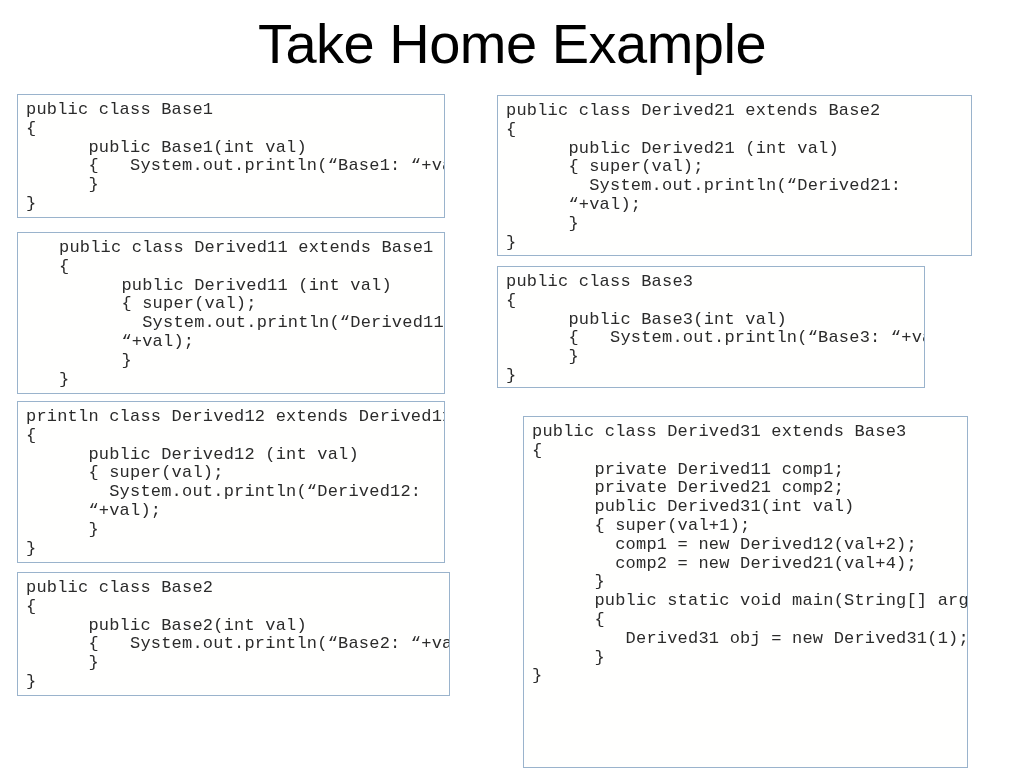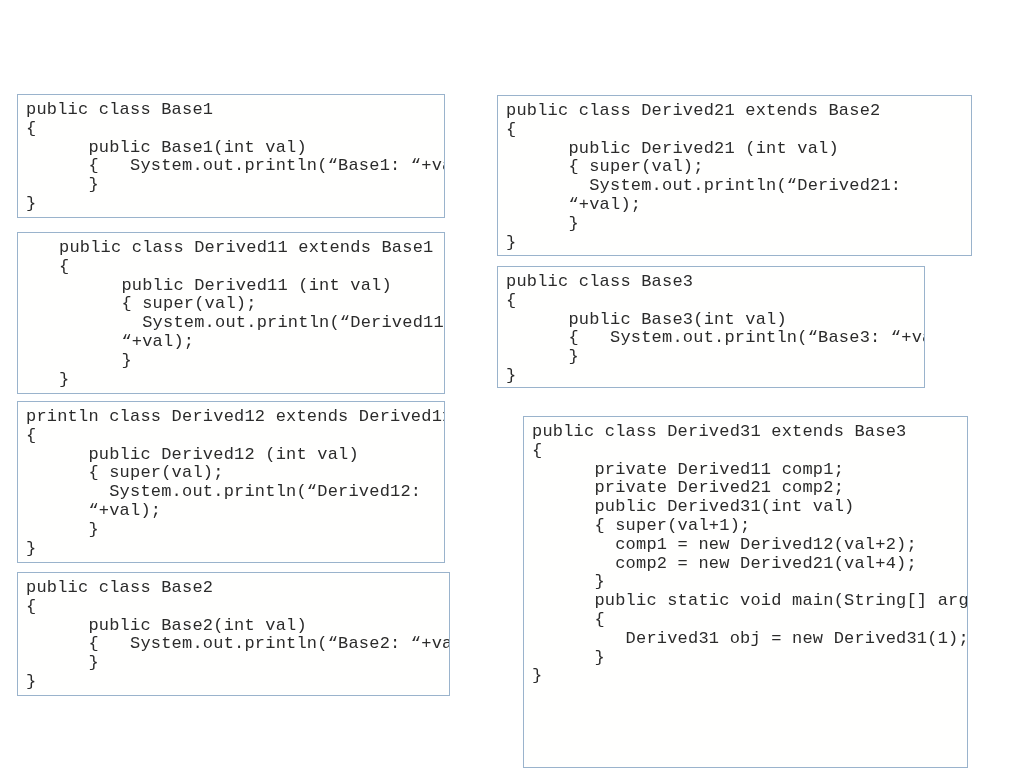--- a/index.html
+++ b/index.html
@@ -66,20 +66,21 @@
   
   #box-derived21  { left: 497px; top: 95px;  width: 475px; height: 161px; }
   #box-base3      { left: 497px; top: 266px; width: 428px; height: 122px; }
   #box-derived31  { left: 523px; top: 416px; width: 445px; height: 352px; }
 </style>
 </head>
 <body>
 
 <div id="slide">
 
+  <div class="slide-title">Take Home Example</div>
 
   <div class="code-box" id="box-base1">
     <pre>public class Base1
 {
       public Base1(int val)
       {   System.out.println(“Base1: “+val);
       }
 }</pre>
   </div>
 

